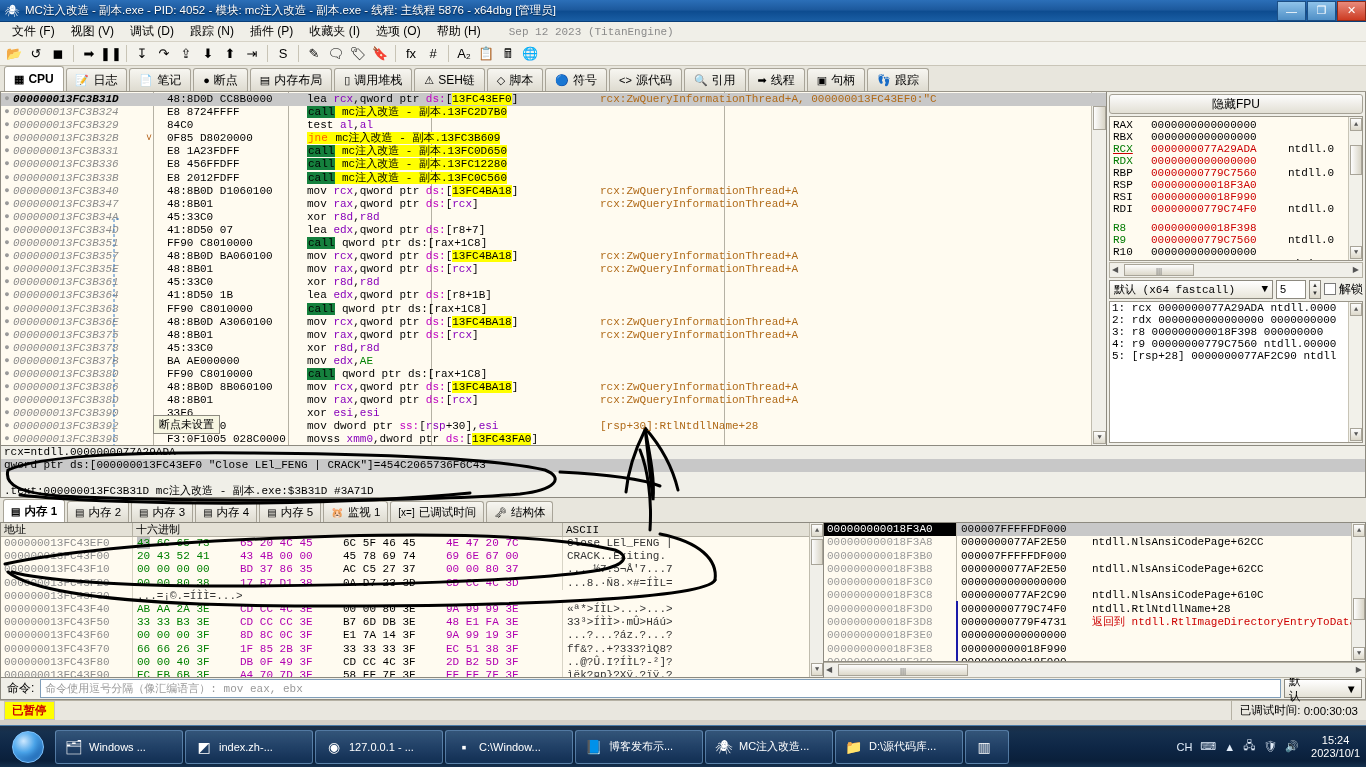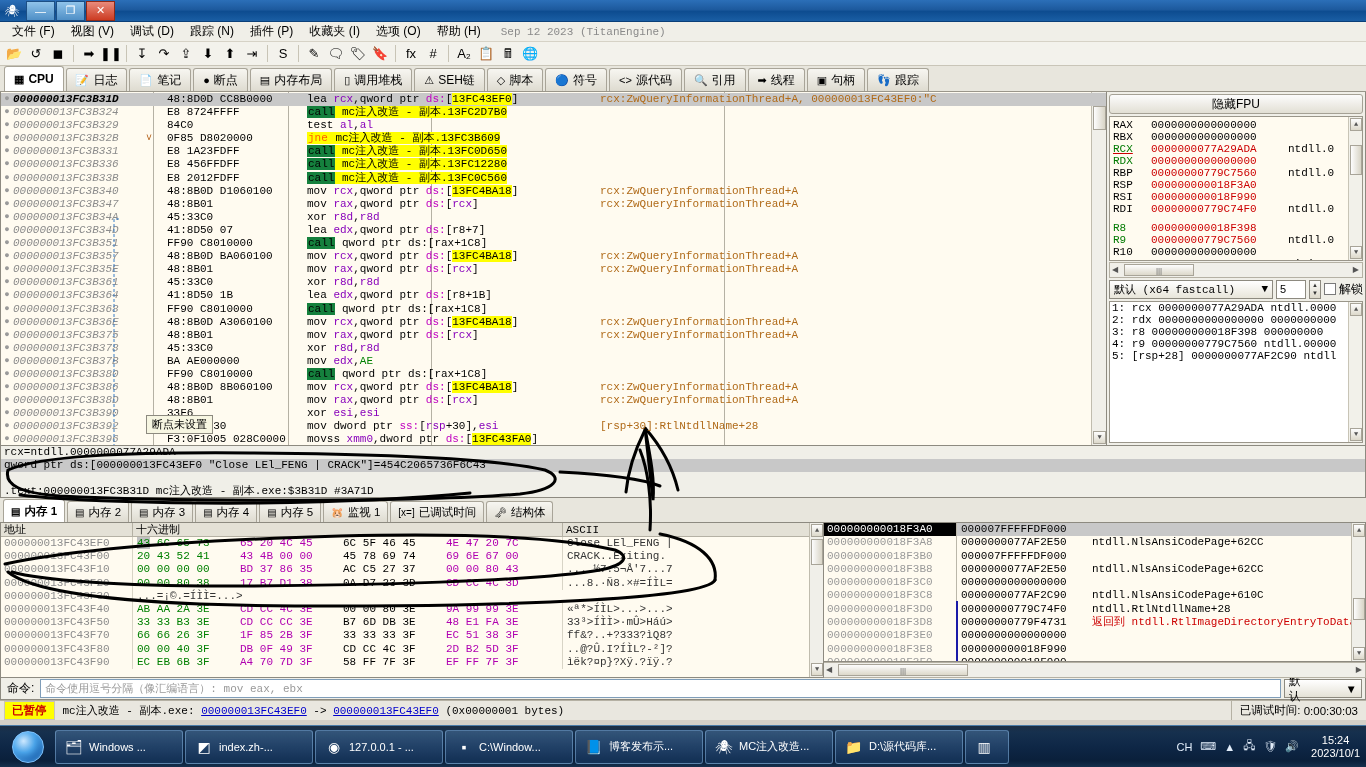--- a/index.html
+++ b/index.html
@@ -20,21 +20,21 @@
   .titlebar .ttext { flex:1; white-space:nowrap; overflow:hidden; text-shadow:0 1px 1px rgba(0,0,0,.6); }
   .wbtns { display:flex; height:20px; }
   .wbtn { width:29px;height:20px;margin-left:1px;display:flex;align-items:center;justify-content:center;
     background:linear-gradient(to bottom,#8fc3ea,#4f8fc6); border:1px solid #1c4f85; color:#fff; font-size:11px;}
   .wbtn.close { background:linear-gradient(to bottom,#e98b7c,#cc3b22); border-color:#8e2a17; }
 
   
   .menubar { height:20px; background:#f0efe8; display:flex; align-items:center; font-size:12px; color:#000;
      border-bottom:1px solid #d6d2c6; padding-left:4px;}
   .menubar .mi { padding:1px 8px; white-space:nowrap; }
-  .menubar .vers { color:#8a8a8a; font-family:"Liberation Mono", monospace; font-size:11px; margin-left:12px;}
+  .menubar .vers { color:#8a8a8a; font-family:"Liberation Mono", monospace; font-size:11px; margin-left:20px;}
 
   
   .toolbar { height:24px; background:#f3f2ec; display:flex; align-items:center; gap:2px; padding:0 4px;
      border-bottom:1px solid #c9c5b8;}
   .tb { width:20px;height:20px; display:flex;align-items:center;justify-content:center; font-size:13px; line-height:1;}
   .tbsep { width:1px;height:17px;background:#c8c4b6;margin:0 3px;}
 
   
   .tabstrip { height:26px; background:#e8e6dd; display:flex; align-items:flex-end; padding-left:4px;
      border-bottom:1px solid #9a968a; }
@@ -176,20 +176,21 @@
   
   .anno{position:absolute;left:0;top:0;width:1366px;height:767px;pointer-events:none;}
 </style>
 </head>
 <body>
 
 <div class="app">
 
   <div class="titlebar">
     <span class="tico">🕷</span>
+    <span class="ttext">MC注入改造 - 副本.exe - PID: 4052 - 模块: mc注入改造 - 副本.exe - 线程: 主线程 5876 - x64dbg [管理员]</span>
     <div class="wbtns">
       <div class="wbtn">—</div>
       <div class="wbtn">❐</div>
       <div class="wbtn close">✕</div>
     </div>
   </div>
 
   <div class="menubar">
     <span class="mi">文件 (F)</span>
     <span class="mi">视图 (V)</span>
@@ -513,21 +514,21 @@
             <span class="jmpcol"></span>
             <span class="bytes">F3:0F1005 028C0000</span>
             <span class="mnem">movss <span class="reg">xmm0</span>,dword ptr <span class="seg">ds:</span>[<span class="hl">13FC43FA0</span>]</span>
             <span class="cmt"></span>
           </div>
         </div>
 
       <svg class="anno" style="position:absolute;left:0;top:0;width:1107px;height:354px;z-index:3;">
         <path d="M118,127 L113,127 L113,443 L140,443" stroke="#3a7ec8" stroke-width="1" fill="none" stroke-dasharray="3,2"></path>
       </svg>
-      <div style="position:absolute;left:145px;top:323px;z-index:6;background:#f7f6e2;border:1px solid #8d8a80;
+      <div style="position:absolute;left:152px;top:323px;z-index:6;background:#f7f6e2;border:1px solid #8d8a80;
            font-size:11px;padding:1px 5px;font-family:'Liberation Sans',sans-serif;">断点未设置</div>
       <div class="vscroll">
         <div class="varrow" style="top:1px;">▲</div>
         <div class="vthumb"></div>
         <div class="varrow" style="bottom:1px;">▼</div>
       </div>
     </div>
 
     <div class="regpane">
       <div class="fpubtn">隐藏FPU</div>
@@ -705,21 +706,21 @@
                 <span class="hgrp b2">69 6E 67 00</span>
               </span>
               <span class="hascii">CRACK..Exiting.</span>
             </div>
             <div class="hrow">
               <span class="haddr">000000013FC43F10</span>
               <span class="hbytes">
                 <span class="hgrp b1">00 00 00 00</span>
                 <span class="hgrp b2">BD 37 86 35</span>
                 <span class="hgrp b3">AC C5 27 37</span>
-                <span class="hgrp b2">00 00 80 43</span>
+                <span class="hgrp b2">00 00 80 37</span>
               </span>
               <span class="hascii">....½7.5¬Å'7...7</span>
             </div>
             <div class="hrow">
               <span class="haddr">000000013FC43F20</span>
               <span class="hbytes">
                 <span class="hgrp b1">00 00 80 38</span>
                 <span class="hgrp b2">17 B7 D1 38</span>
                 <span class="hgrp b3">0A D7 23 3D</span>
                 <span class="hgrp b2">CD CC 4C 3D</span>
@@ -742,20 +743,30 @@
             </div>
             <div class="hrow">
               <span class="haddr">000000013FC43F50</span>
               <span class="hbytes">
                 <span class="hgrp b1">33 33 B3 3E</span>
                 <span class="hgrp b2">CD CC CC 3E</span>
                 <span class="hgrp b3">B7 6D DB 3E</span>
                 <span class="hgrp b2">48 E1 FA 3E</span>
               </span>
               <span class="hascii">33³&gt;ÍÌÌ&gt;·mÛ&gt;Háú&gt;</span>
+            </div>
+            <div class="hrow">
+              <span class="haddr">000000013FC43F60</span>
+              <span class="hbytes">
+                <span class="hgrp b1">00 00 00 3F</span>
+                <span class="hgrp b2">8D 8C 0C 3F</span>
+                <span class="hgrp b3">E1 7A 14 3F</span>
+                <span class="hgrp b2">9A 99 19 3F</span>
+              </span>
+              <span class="hascii">...?...?áz.?...?</span>
             </div>
             <div class="hrow">
               <span class="haddr">000000013FC43F70</span>
               <span class="hbytes">
                 <span class="hgrp b1">66 66 26 3F</span>
                 <span class="hgrp b2">1F 85 2B 3F</span>
                 <span class="hgrp b3">33 33 33 3F</span>
                 <span class="hgrp b2">EC 51 38 3F</span>
               </span>
               <span class="hascii">ff&amp;?..+?333?ìQ8?</span>
@@ -867,27 +878,20 @@
     <span class="cmdlabel">命令:</span>
     <div class="cmdinput">命令使用逗号分隔（像汇编语言）: mov eax, ebx</div>
     <div class="cmdsel">
       <span class="cv">默认</span>
       <span>▼</span>
     </div>
   </div>
 
   <div class="statusbar">
     <span class="stpaused">已暂停</span>
-    <span class="stmod">
-      <span>mc注入改造 - 副本.exe:</span>
-      <a href="#">000000013FC43EF0</a>
-      <span>-&gt;</span>
-      <a href="#">000000013FC43EF0</a>
-      <span>(0x00000001 bytes)</span>
-    </span>
     <span class="stspacer"></span>
     <span class="sttime">
       <span>已调试时间:</span>&nbsp;
       <span>0:00:30:03</span>
     </span>
   </div>
 
   <svg class="anno">
     <g stroke="#000" stroke-width="3" fill="none" stroke-linecap="round">
       <path d="M645,428 C650,455 655,480 653,500 C651,480 648,455 645,428 Z"></path>

